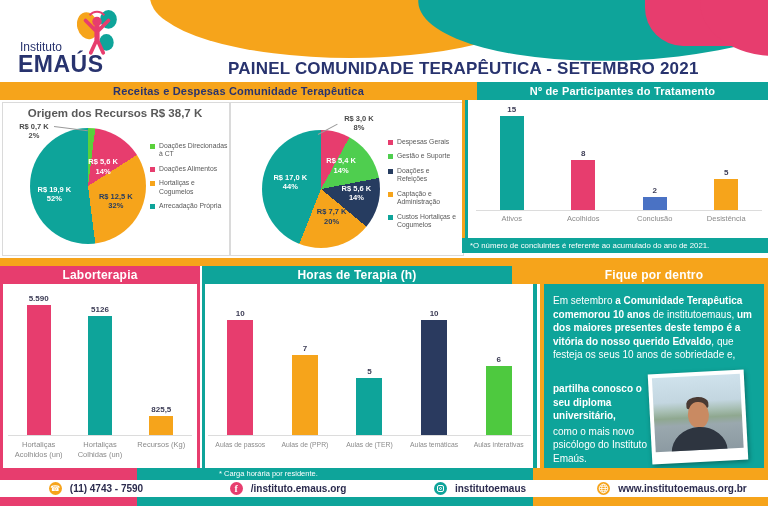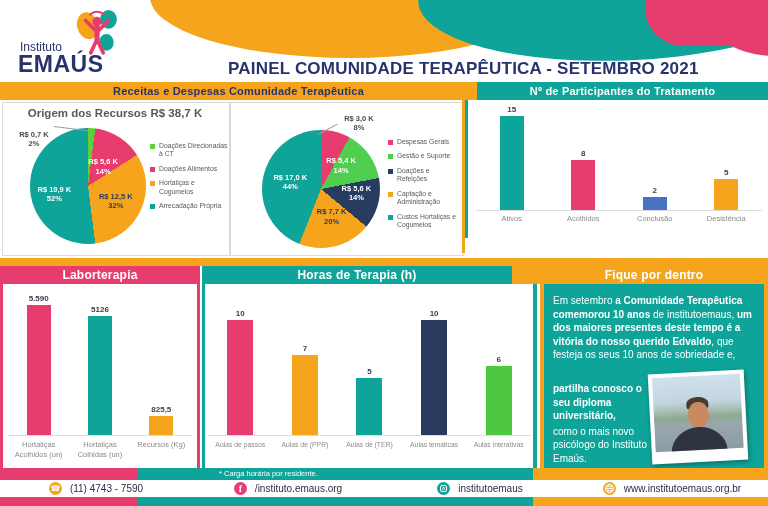--- a/index.html
+++ b/index.html
@@ -46,21 +46,21 @@
   .pimg{position:relative;width:88px;height:74px;overflow:hidden;
         background:linear-gradient(180deg,#cfe2ec 0%,#c3d6e0 34%,#a8bfb4 46%,#8fa890 56%,#9aa8ae 66%,#8c9aa2 100%)}
   .phair{position:absolute;left:50%;top:21px;width:22px;height:12px;margin-left:-11px;background:#4a3a33;border-radius:50% 50% 20% 20%}
   .phead2{position:absolute;left:50%;top:26px;width:21px;height:26px;margin-left:-10px;background:#c98a62;border-radius:48%}
   .pshirt{position:absolute;left:50%;bottom:-3px;width:56px;height:26px;margin-left:-28px;background:#2e3540;
           border-radius:50% 50% 0 0/95% 95% 0 0}
 
   
   .fstrip{position:absolute;left:0;top:480px;width:768px;height:17px;background:#fff;display:flex;align-items:center}
   .fitem{flex:1;display:flex;align-items:center;justify-content:center;gap:8px}
-  .ftxt{font-size:10px;font-weight:normal;color:#2B2B4E}
+  .ftxt{font-size:10px;font-weight:bold;color:#2B2B4E}
   .cic{width:13px;height:13px;border-radius:50%;color:#fff;font-size:8px;display:flex;
        align-items:center;justify-content:center;flex:none}
   .igbox{width:7px;height:7px;border:1px solid #fff;border-radius:2px;display:block;position:relative;box-sizing:border-box}
   .igdot{position:absolute;left:1px;top:1px;width:3px;height:3px;border:1px solid #fff;border-radius:50%;box-sizing:border-box}
 </style>
 </head>
 <body>
 
 <div class="page">
 
@@ -93,21 +93,21 @@
   <div class="ctitle" style="left:4px;top:107px;width:222px">Origem dos Recursos R$ 38,7 K</div>
   <div class="pie" id="pie1" style="left:30px;top:128px;width:116px;height:116px"></div>
   <div class="abs" style="left:30px;top:128px;width:116px;height:116px">
     <div class="plab" style="left:21%;top:57%">
       <span>R$ 19,9 K</span><br><span>52%</span></div>
     <div class="plab" style="left:63%;top:33%">
       <span>R$ 5,6 K</span><br><span>14%</span></div>
     <div class="plab" style="left:74%;top:63%;color:#263C60">
       <span>R$ 12,5 K</span><br><span>32%</span></div>
   </div>
-  <div class="plab-out" style="left:12px;top:130px;width:44px">
+  <div class="plab-out" style="left:12px;top:122px;width:44px">
     <span>R$ 0,7 K</span><br><span>2%</span></div>
   <div class="lead" style="left:54px;top:126px;width:34px;transform:rotate(7deg)"></div>
   <div class="lg" style="left:150px;top:142px;width:78px">
     <div class="lgi">
         <span class="lgd" style="background-color: rgb(91, 209, 59);"></span>
         <span class="lgt">Doações Direcionadas à CT</span>
       </div>
     <div class="lgi">
         <span class="lgd" style="background-color: rgb(231, 61, 110);"></span>
         <span class="lgt">Doações Alimentos</span>
@@ -180,20 +180,23 @@
       <div class="bval">5</div>
       <div class="bar" style="width: 24px; background-color: rgb(246, 164, 27); height: 31.5px;"></div>
     </div>
   </div>
   <div class="blabels" style="left:476px;top:211px;width:286px">
     <div class="blab" style="width:25%">Ativos</div>
     <div class="blab" style="width:25%">Acolhidos</div>
     <div class="blab" style="width:25%">Conclusão</div>
     <div class="blab" style="width:25%">Desistência</div>
   </div>
+  <div class="abs" style="left:462px;top:238px;width:306px;height:15px;background:#0EA49A;color:#fff;font-size:7.8px;line-height:15px;padding-left:8px;box-sizing:border-box">
+    <span>*O número de concluintes é referente ao acumulado do ano de 2021.</span>
+  </div>
 
   <div class="abs" style="left:0;top:258px;width:768px;height:8px;background:#F6A41B"></div>
 
   <div class="phead" style="left:0;top:266px;width:200px;background:#E73D6E">Laborterapia</div>
   <div class="phead" style="left:202px;top:266px;width:310px;background:#0EA49A">Horas de Terapia (h)</div>
   <div class="abs" style="left:512px;top:266px;width:28px;height:18px;background:#F6A41B"></div>
   <div class="phead" style="left:540px;top:266px;width:228px;background:#F6A41B">Fique por dentro</div>
 
   <div class="abs" style="left:0;top:284px;width:200px;height:184px;background:#fff;border-left:3px solid #E73D6E;border-right:3px solid #E73D6E;box-sizing:border-box"></div>
   <div class="bchart" id="chart-laborterapia" style="left:8px;top:290px;width:184px;height:145px">

